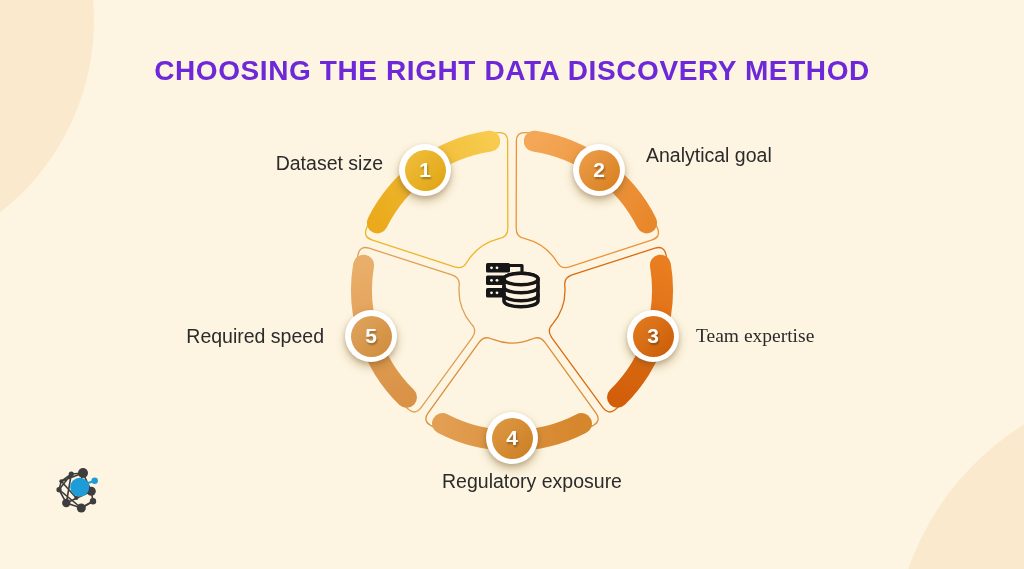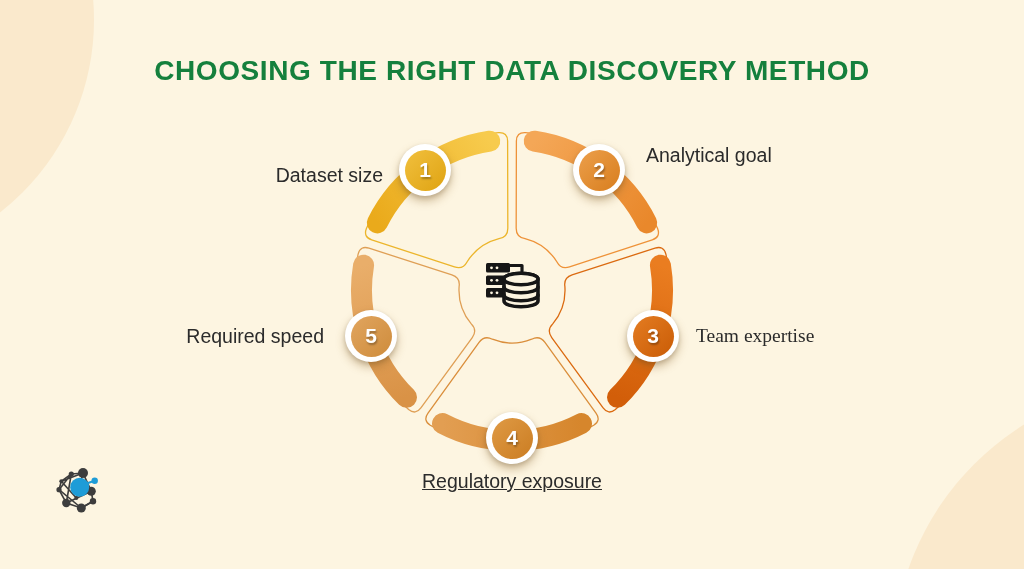--- a/index.html
+++ b/index.html
@@ -8,30 +8,30 @@
     font-family:"Liberation Sans","DejaVu Sans",sans-serif;
     background:#FDF5E1;
   }
   .stage{position:relative;width:1024px;height:569px;overflow:hidden;background:#FDF5E1;}
   .blob{position:absolute;border-radius:50%;background:#FAE9CC;}
   .blob-tl{left:-394px;top:-224px;width:488px;height:488px;}
   .blob-br{left:893px;top:383px;width:554px;height:554px;}
   .title{
     position:absolute;left:0;top:55px;width:1024px;margin:0;
     text-align:center;font-size:28px;font-weight:bold;letter-spacing:.6px;
-    color:#15803d;
+    color:#6d28d9;
   }
   #diagram{position:absolute;left:0;top:0;}
   .seg-label{
     position:absolute;font-size:19.5px;color:#2B2B2B;white-space:nowrap;
   }
-  .lbl-1{right:641px;top:164px;}
+  .lbl-1{right:641px;top:152px;}
   .lbl-2{left:646px;top:144px;}
   .lbl-3{left:696px;top:325px;font-family:Liberation Serif, serif;}
-  .lbl-4{left:362px;top:470px;width:300px;text-align:center;text-decoration:underline;}
+  .lbl-4{left:382px;top:470px;width:300px;text-align:center;}
   .lbl-5{right:700px;top:325px;text-align:right;}
   .badge{
     position:absolute;width:52px;height:52px;border-radius:50%;background:#ffffff;
     display:flex;align-items:center;justify-content:center;
     box-shadow:0 5px 10px rgba(140,100,40,.40),0 2px 4px rgba(0,0,0,.15);
   }
   .badge-inner{
     width:41px;height:41px;border-radius:50%;
     display:flex;align-items:center;justify-content:center;
     color:#ffffff;font-size:21px;font-weight:bold;

